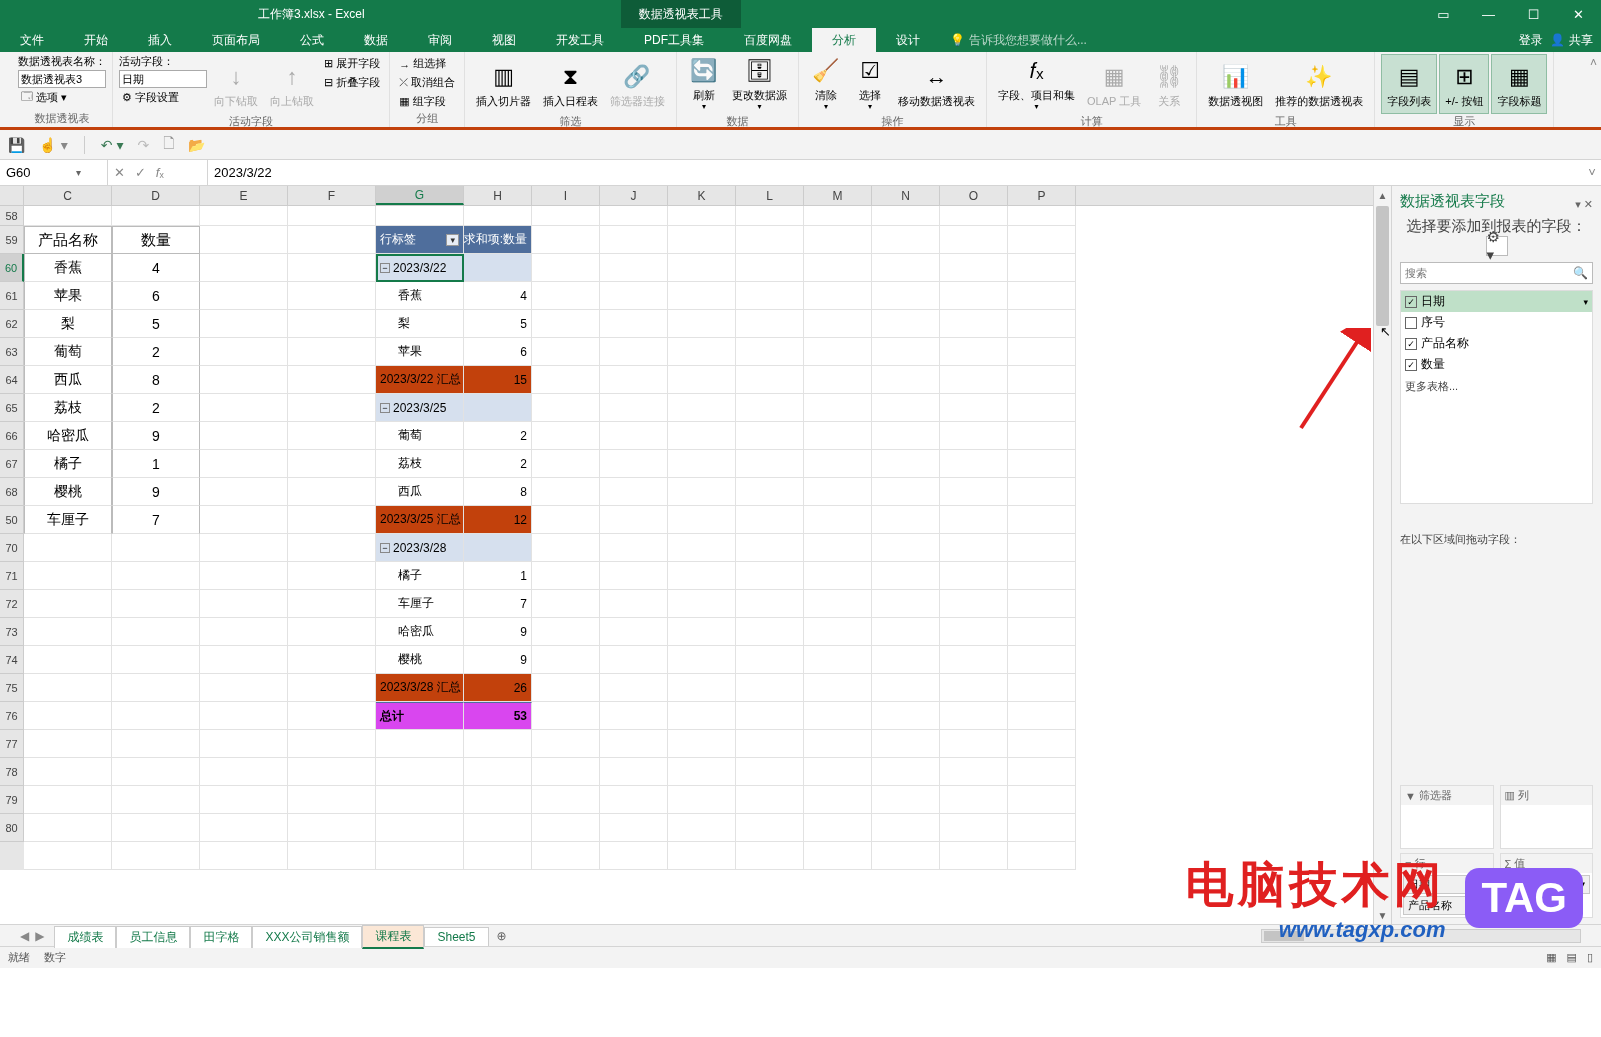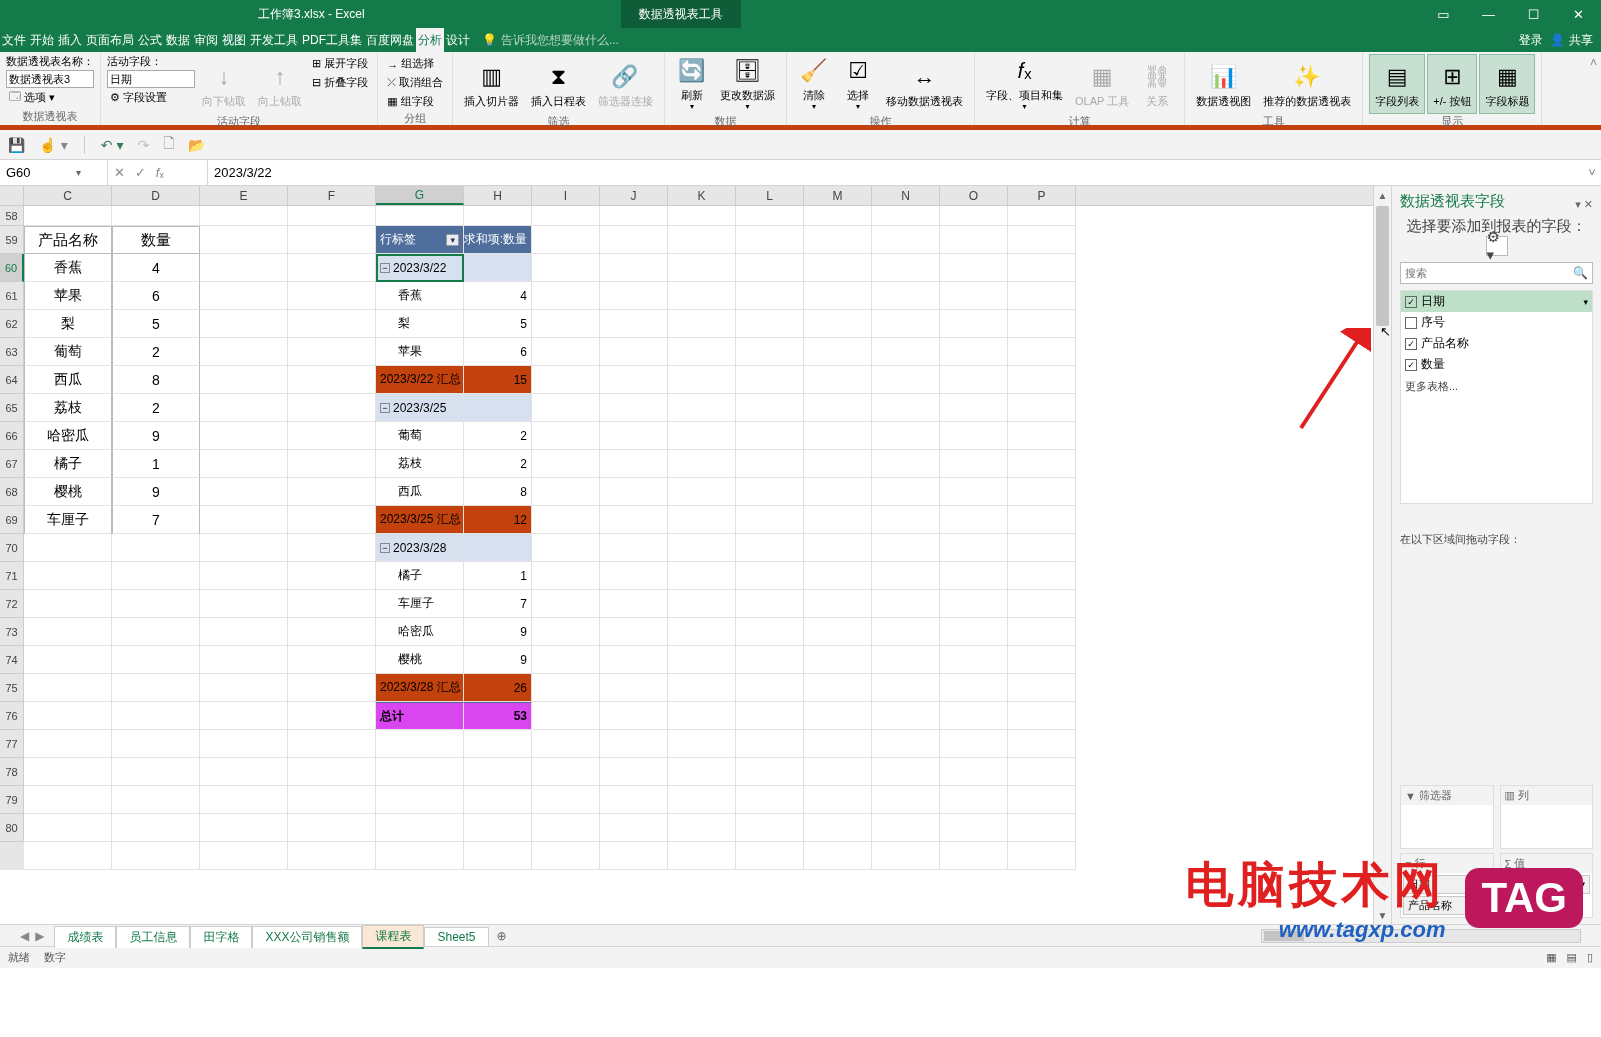--- a/index.html
+++ b/index.html
@@ -9,28 +9,28 @@
 .titlebar { height: 28px; background: #147a4a; display: flex; align-items: center; color: #fff; font-size: 12px; }
 .titlebar .left { width: 250px; }
 .titlebar .title { flex: 0 0 auto; padding: 0 8px; }
 .titlebar .spacer { flex: 1; }
 .titlebar .context { background: #0e5c38; padding: 0 18px; height: 100%; display: flex; align-items: center; margin-left: 248px; }
 .titlebar .win-controls { display: flex; }
 .titlebar .win-btn { width: 45px; height: 28px; display: flex; align-items: center; justify-content: center; font-size: 13px; }
 
 
 .menubar { height: 24px; background: #147a4a; display: flex; align-items: stretch; color: #fff; font-size: 12px; }
-.menubar .tab { padding: 0 2px; display: flex; align-items: center; cursor: pointer; }
+.menubar .tab { padding: 0 20px; display: flex; align-items: center; cursor: pointer; }
 .menubar .tab.active { background: #f3f3f3; color: #147a4a; }
 .menubar .tab.file { background: #147a4a; }
 .menubar .tell { color: #b8d6c8; font-size: 12px; padding: 0 10px; display: flex; align-items: center; gap: 4px; }
 .menubar .right { margin-left: auto; display: flex; align-items: center; padding-right: 8px; gap: 8px; }
 
 
-.ribbon { height: 78px; background: #f3f3f3; border-bottom: 5px solid #c2410c; display: flex; font-size: 12px; }
+.ribbon { height: 78px; background: #f3f3f3; border-bottom: 3px solid #c2410c; display: flex; font-size: 12px; padding-left: 12px; }
 .ribbon-group { border-right: 1px solid #e0e0e0; padding: 2px 6px 0 6px; display: flex; flex-direction: column; }
 .ribbon-group .group-content { flex: 1; display: flex; align-items: flex-start; gap: 2px; }
 .ribbon-group .group-label { height: 16px; font-size: 11px; color: #666; text-align: center; }
 .ribbon .big-btn { display: flex; flex-direction: column; align-items: center; justify-content: center; padding: 2px 5px; height: 60px; gap: 2px; font-size: 11px; text-align: center; line-height: 1.1; }
 .ribbon .big-btn.hl { background: #c8e0d2; border: 1px solid #8fbda3; }
 .ribbon .sm-btn { display: flex; align-items: center; gap: 3px; padding: 1px 3px; font-size: 11px; height: 19px; }
 .ribbon .icon-lg { width: 32px; height: 32px; display: flex; align-items: center; justify-content: center; font-size: 22px; }
 .ribbon .label-input { display: flex; flex-direction: column; gap: 1px; font-size: 11px; }
 .ribbon .label-input input { width: 88px; height: 18px; font-size: 11px; border: 1px solid #aaa; padding: 0 2px; }
 .ribbon .vstack { display: flex; flex-direction: column; gap: 0; }
@@ -126,21 +126,21 @@
 .sheet-tabs .hscroll .th { position: absolute; left: 2px; top: 1px; width: 40px; height: 10px; background: #c4c4c4; }
 
 
 .statusbar { height: 22px; background: #f3f3f3; border-top: 1px solid #d4d4d4; display: flex; align-items: center; font-size: 11px; color: #555; padding: 0 8px; gap: 14px; }
 .statusbar .right { margin-left: auto; display: flex; align-items: center; gap: 10px; }
 
 
 .watermark { position: absolute; right: 18px; bottom: 94px; pointer-events: none; text-align: right; }
 .watermark .line1 { font-size: 48px; font-weight: 800; color: #e02020; letter-spacing: 4px; font-family: "SimHei", sans-serif; }
 .watermark .line2 { font-size: 22px; font-weight: 600; color: #2060c0; font-style: italic; }
-.watermark .tag { display: inline-flex; align-items: center; justify-content: center; background: #be185d; color: #fff; font-weight: 800; font-size: 42px; border-radius: 14px; padding: 6px 16px; margin-left: 12px; }
+.watermark .tag { display: inline-flex; align-items: center; justify-content: center; background: #8b5cf6; color: #fff; font-weight: 800; font-size: 42px; border-radius: 14px; padding: 6px 16px; margin-left: 12px; }
 
 
 .arrow { position: absolute; right: 230px; top: 328px; width: 80px; height: 110px; pointer-events: none; }
 
 .cursor { position: absolute; font-size: 13px; }
 </style>
 </head>
 <body>
 
 <div class="titlebar">
@@ -408,21 +408,21 @@
         <div class="rh">59</div>
         <div class="rh sel">60</div>
         <div class="rh">61</div>
         <div class="rh">62</div>
         <div class="rh">63</div>
         <div class="rh">64</div>
         <div class="rh">65</div>
         <div class="rh">66</div>
         <div class="rh">67</div>
         <div class="rh">68</div>
-        <div class="rh">69</div>
+        <div class="rh">50</div>
         <div class="rh">70</div>
         <div class="rh">71</div>
         <div class="rh">72</div>
         <div class="rh">73</div>
         <div class="rh">74</div>
         <div class="rh">75</div>
         <div class="rh">76</div>
         <div class="rh">77</div>
         <div class="rh">78</div>
         <div class="rh">79</div>

